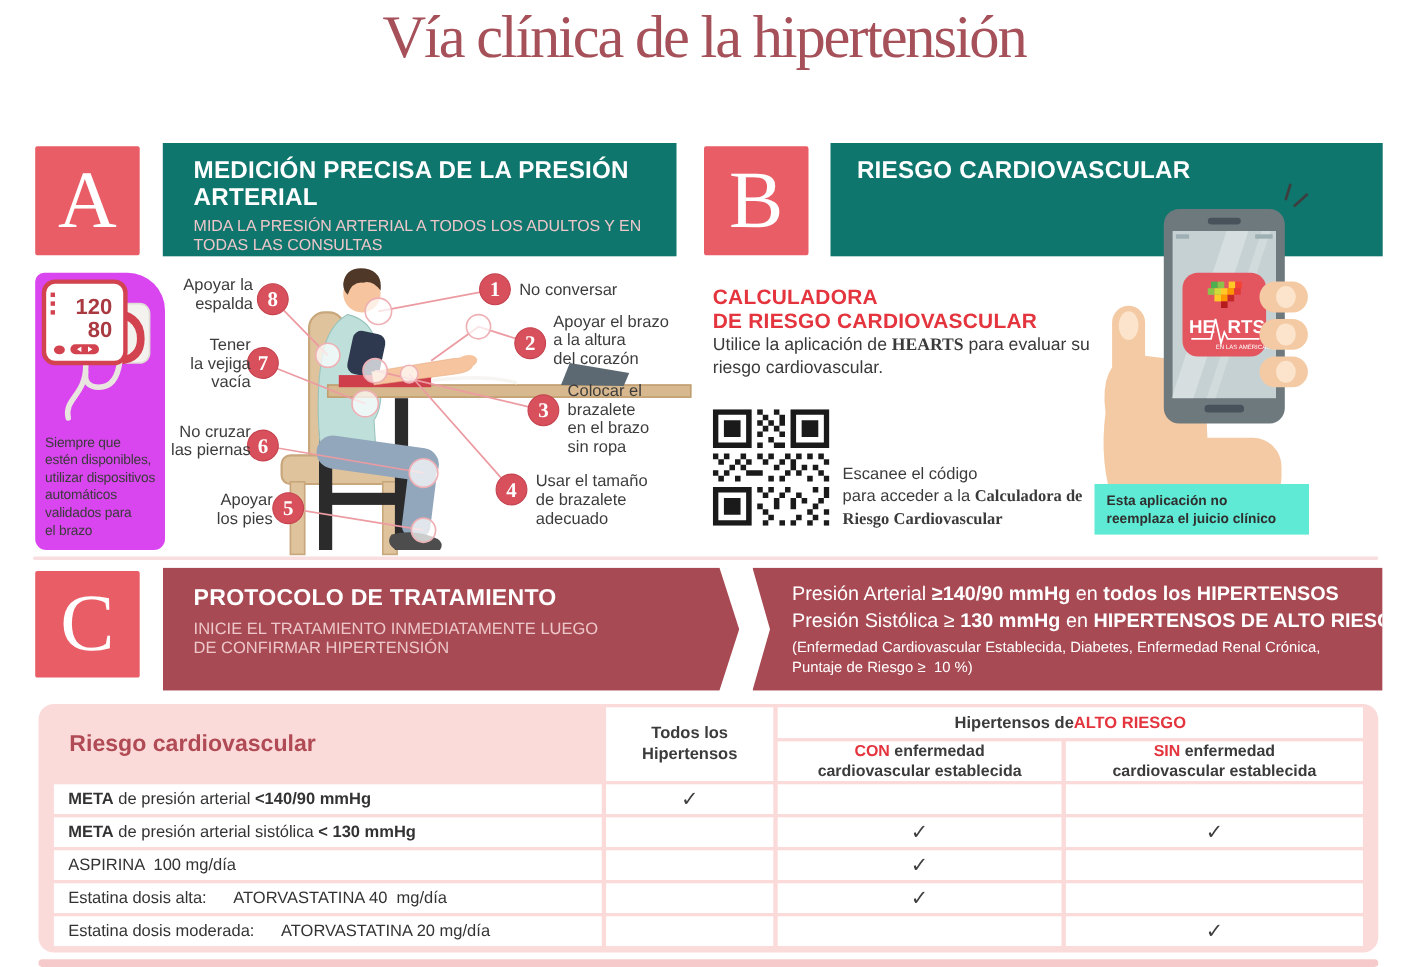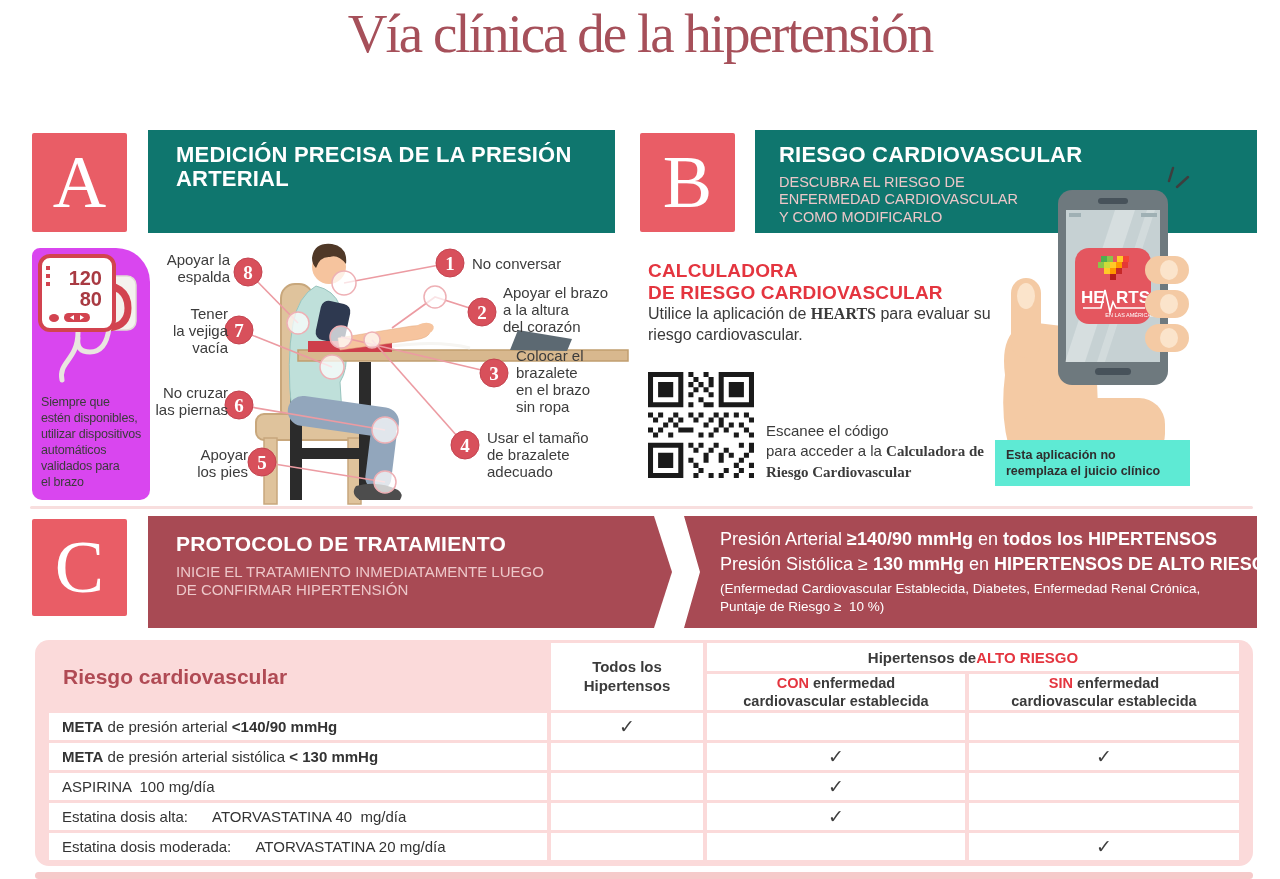--- a/index.html
+++ b/index.html
@@ -125,26 +125,26 @@
 </head>
 <body>
 
 <div class="page">
 
   <div class="abs main-title">Vía clínica de la hipertensión</div>
 
   <div class="abs letter-square" style="left:32px;top:133px;height:99px;">A</div>
   <div class="abs bar" style="left:148px;top:130px;width:467px;height:103px;padding:13px 0 0 28px;">
     <div class="bar-title" style="width:430px;">MEDICIÓN PRECISA DE LA PRESIÓN ARTERIAL</div>
+    <div class="bar-sub" style="width:432px;">MIDA LA PRESIÓN ARTERIAL A TODOS LOS ADULTOS Y EN TODAS LAS CONSULTAS</div>
   </div>
 
   <div class="abs letter-square" style="left:640px;top:133px;height:99px;">B</div>
   <div class="abs bar" style="left:755px;top:130px;width:502px;height:103px;padding:13px 0 0 24px;">
     <div class="bar-title">RIESGO CARDIOVASCULAR</div>
-    <div class="bar-sub" style="width:250px;">DESCUBRA EL RIESGO DE ENFERMEDAD CARDIOVASCULAR Y COMO MODIFICARLO</div>
   </div>
 
   <div class="abs device-panel">
     <svg width="118" height="142" viewBox="0 0 118 142">
       <rect x="56" y="28" width="48" height="54" rx="9" fill="#f4f2ee" stroke="#e0dcd4" stroke-width="1.5"></rect>
       <path d="M64 36 Q96 36 96 60 Q96 78 77 80" fill="none" stroke="#d2434f" stroke-width="7" stroke-linecap="round"></path>
       <path d="M46 84 C46 112 26 114 30 132 M77 80 Q74 104 58 104 Q44 104 46 90" fill="none" stroke="#e9e6df" stroke-width="5" stroke-linecap="round"></path>
       <rect x="8" y="8" width="74" height="74" rx="10" fill="#ffffff" stroke="#d2434f" stroke-width="4"></rect>
       <rect x="14" y="18" width="4" height="4" fill="#d2434f"></rect>
       <rect x="14" y="26" width="4" height="4" fill="#d2434f"></rect>

